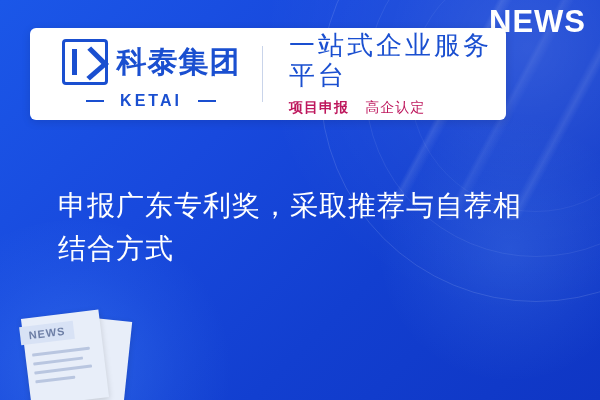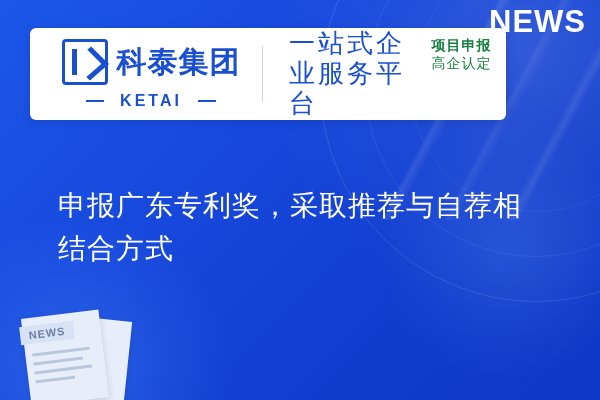--- a/index.html
+++ b/index.html
@@ -78,29 +78,29 @@
     font-size:30px;font-weight:bold;color:#1a4fd0;letter-spacing:1px;line-height:1;
     font-family:"DejaVu Sans","Liberation Sans",sans-serif;
   }
   .logo-en{
     margin-top:7px;font-size:16px;font-weight:bold;color:#1a4fd0;letter-spacing:3px;
     display:flex;align-items:center;gap:16px;
   }
   .logo-en .dash{display:inline-block;width:18px;height:2px;background:#1a4fd0;}
   .divider{width:1px;height:56px;background:#c9d4ea;}
   .slogan{
-    flex:1;display:flex;flex-direction:row;justify-content:center;
+    flex:1;display:flex;flex-direction:column;justify-content:center;
     padding-left:26px;box-sizing:border-box;
   }
   .slogan-main{
     font-size:26px;color:#1a4fd0;letter-spacing:3px;line-height:1.15;
     font-family:"DejaVu Sans","Liberation Sans",sans-serif;
   }
   .slogan-sub{
-    margin-top:8px;font-size:14px;color:#15803d;letter-spacing:1px;
+    margin-top:8px;font-size:14px;color:#be185d;letter-spacing:1px;
     font-family:"DejaVu Sans","Liberation Sans",sans-serif;
   }
   .slogan-sub b{font-weight:bold;}
 
   
   .headline{
     position:absolute;left:58px;top:152px;width:480px;
     color:#ffffff;font-size:28px;line-height:1.55;letter-spacing:1px;
     font-family:"DejaVu Sans","Liberation Sans",sans-serif;
     margin-top:32px;

